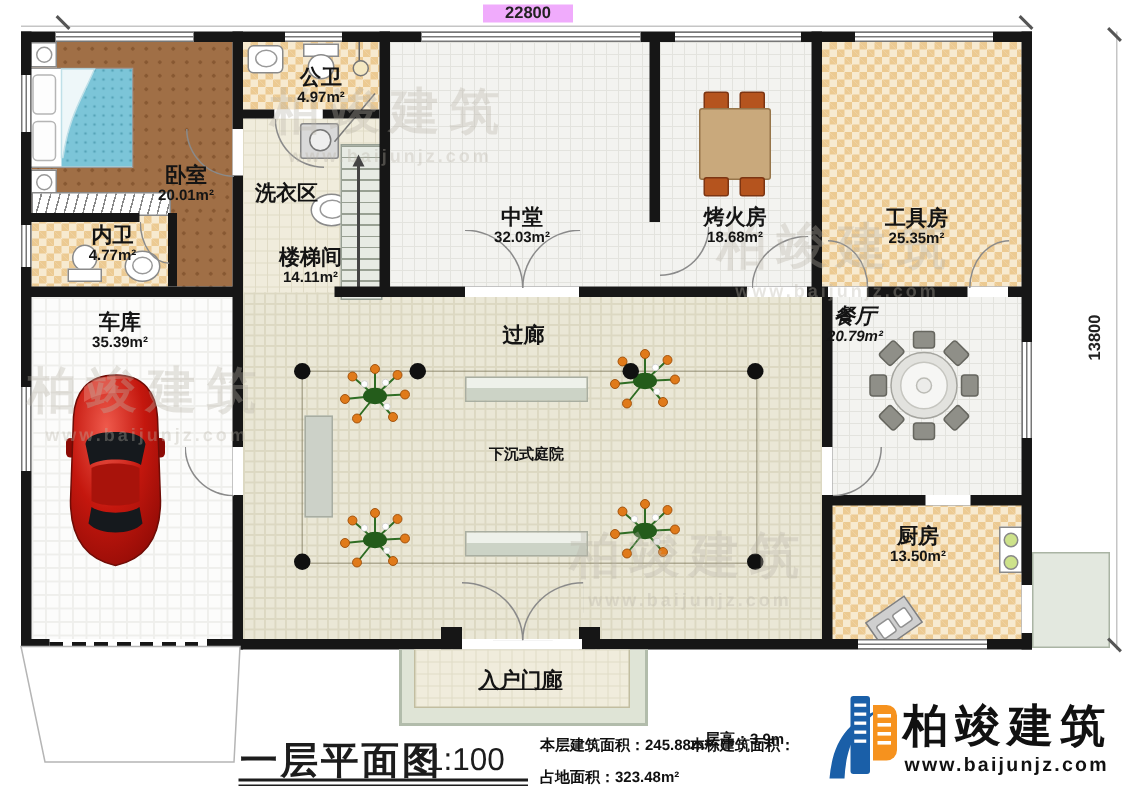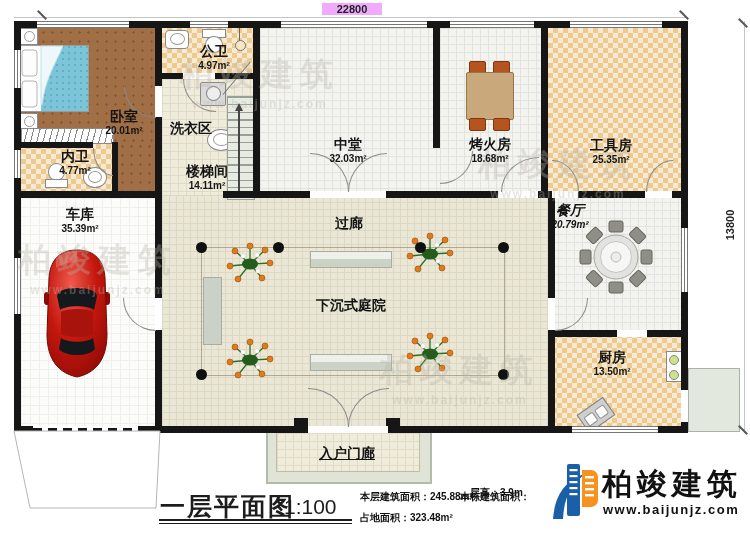--- a/index.html
+++ b/index.html
@@ -384,21 +384,21 @@
       <div class="ra">13.50m²</div>
     </div>
   <div class="rl" style="left:80px;top:207px;">
       <div class="rn">车库</div>
       <div class="ra">35.39m²</div>
     </div>
   <div class="rl" style="left:349px;top:216px;">
       <div class="rn">过廊</div>
     </div>
   <div class="rl" style="left:351px;top:298px;">
-      <div class="rn" style="font-size:14px;">下沉式庭院</div>
+      <div class="rn" style="font-size:10px;">下沉式庭院</div>
     </div>
   <div class="rl" style="left:347px;top:446px;text-decoration:underline;">
       <div class="rn">入户门廊</div>
     </div>
 
   <div class="dimline" style="left:14px;top:17px;width:674px;height:1px;"></div>
   <div class="tick" style="left:36px;top:14px;"></div>
   <div class="tick" style="left:678px;top:14px;"></div>
   <div class="dim" style="left:322px;top:3px;width:60px;background:#f0abfc;">22800</div>
   <div class="dimline" style="left:744px;top:21px;width:1px;height:412px;"></div>

